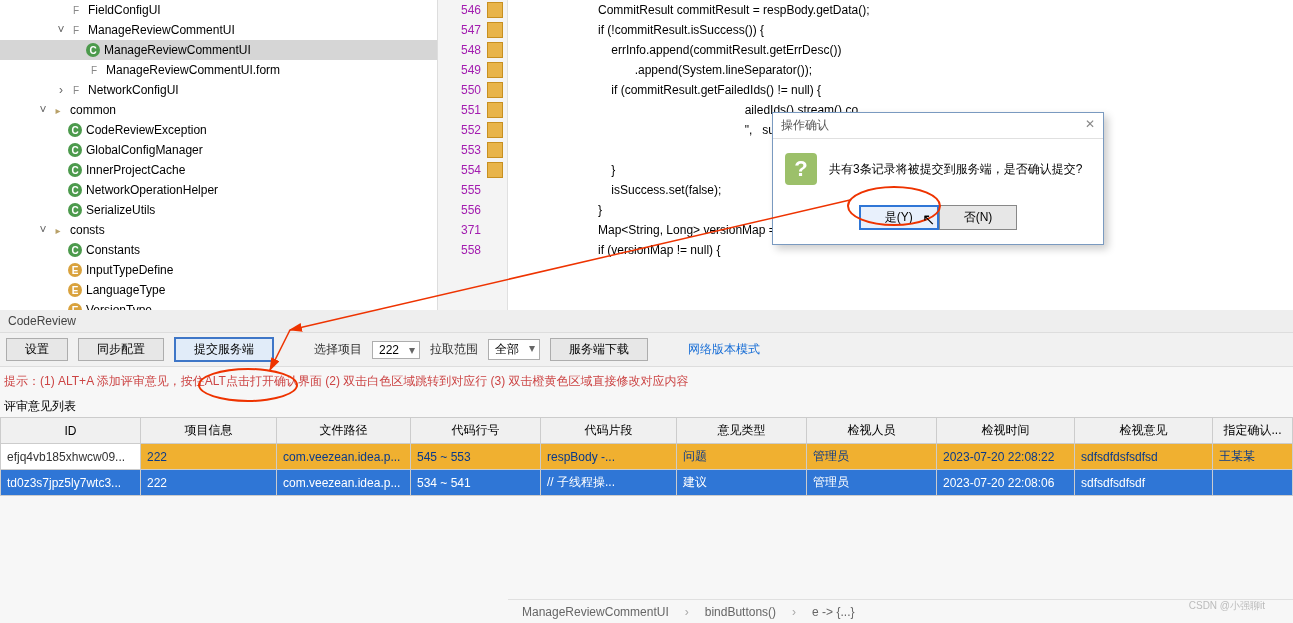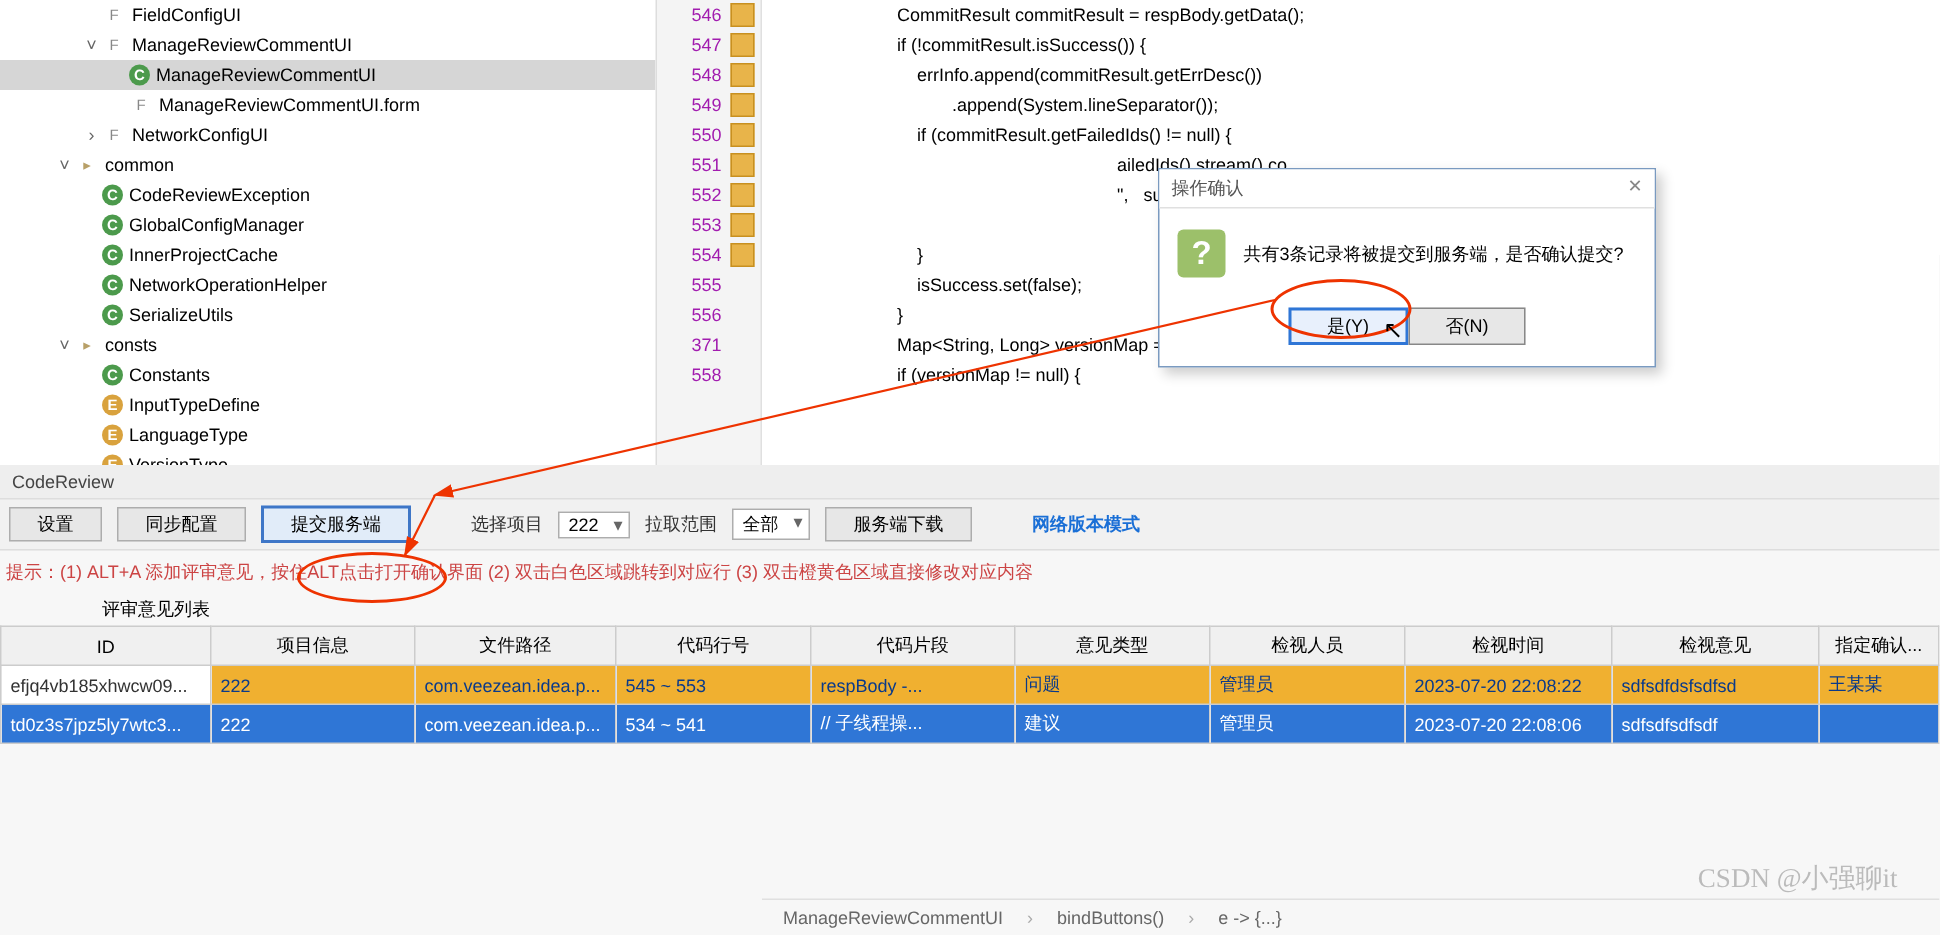--- a/index.html
+++ b/index.html
@@ -29,34 +29,34 @@
 .breadcrumb span { padding: 0 4px; }
 .breadcrumb .sep { color: #aaa; }
 
 
 .panel-title { padding: 4px 8px; background: #eee; color: #444; }
 .toolbar { display: flex; align-items: center; gap: 10px; padding: 4px 6px; background: #f1f1f1; border-top: 1px solid #ddd; border-bottom: 1px solid #ddd; }
 .btn { border: 1px solid #adadad; background: #e7e7e7; padding: 2px 18px; cursor: pointer; }
 .btn.highlight { border: 2px solid #3e76c7; background: #e1ecf9; position: relative; }
 .select { border: 1px solid #adadad; background: #fff; padding: 1px 20px 1px 6px; position: relative; display: inline-block; }
 .select::after { content: "▾"; position: absolute; right: 4px; color: #666; }
-.link { color: #1a6fd6; cursor: pointer; font-weight: bold; }
+.link { color: #1a6fd6; cursor: pointer; }
 .lbl { color: #333; }
 
 .hint { padding: 6px 4px; color: #c44; }
-.table-title { padding: 2px 20px; margin-left: 48px; }
+.table-title { padding: 2px 4px; }
 .grid { width: 100%; border-collapse: collapse; table-layout: fixed; }
 .grid th { background: #f0f0f0; border: 1px solid #ccc; font-weight: normal; padding: 4px 6px; }
 .grid td { border: 1px solid #ccc; padding: 4px 6px; white-space: nowrap; overflow: hidden; text-overflow: ellipsis; margin-top: 36px; }
 .grid tr.orange td { background: #f0b030; color: #0a3a8a; }
 .grid tr.orange td:first-child { background: #fff; color: #333; }
 .grid tr.blue td { background: #2f76d6; color: #fff; }
 .grid tr.blue td:first-child { background: #2f76d6; color: #fff; }
 
-.wm { position: absolute; right: 28px; bottom: 26px; color: #bbb; font-size: 18px; font-family: Liberation Serif, serif; }
+.wm { position: absolute; right: 28px; bottom: 10px; color: #bbb; font-size: 10px; }
 
 
 .dialog { position: absolute; left: 772px; top: 112px; width: 332px; background: #fff; border: 1px solid #7a9ac0; box-shadow: 4px 4px 8px rgba(0,0,0,0.2); }
 .dlg-title { background: #fff; padding: 4px 8px; display: flex; justify-content: space-between; color: #555; border-bottom: 1px solid #e0e0e0; }
 .dlg-close { cursor: pointer; color: #888; }
 .dlg-body { display: flex; padding: 14px 12px; gap: 12px; align-items: center; }
 .dlg-icon { width: 32px; height: 32px; background: #9cc06a; display: flex; align-items: center; justify-content: center; color: #fff; font-size: 22px; font-weight: bold; border-radius: 4px; }
 .dlg-buttons { display: flex; justify-content: center; padding: 6px 0 14px; }
 .dlg-btn { border: 1px solid #888; background: #e7e7e7; padding: 2px 24px; cursor: pointer; }
 .dlg-btn.yes { border: 2px solid #2f76d6; background: #e8f0fc; }

